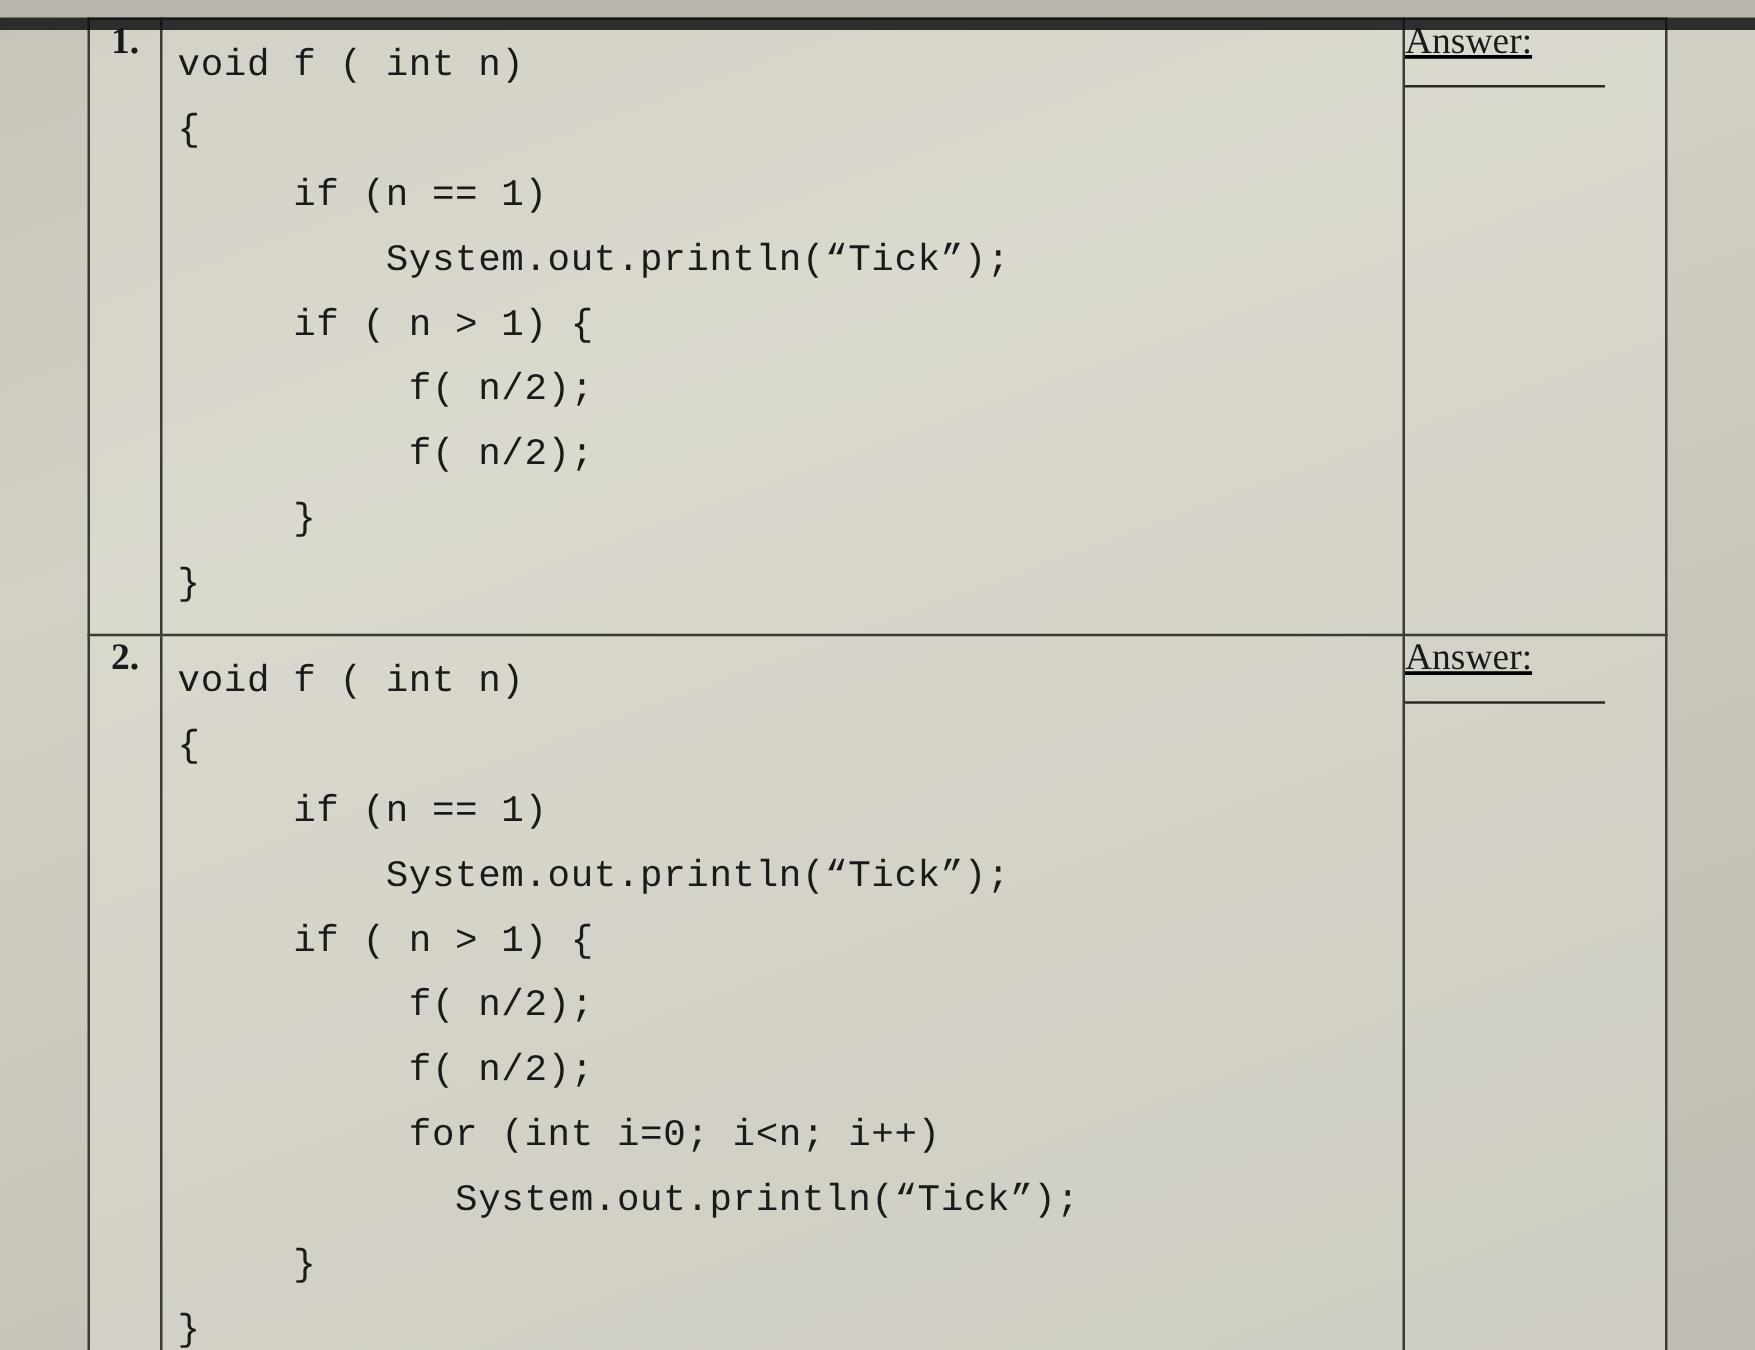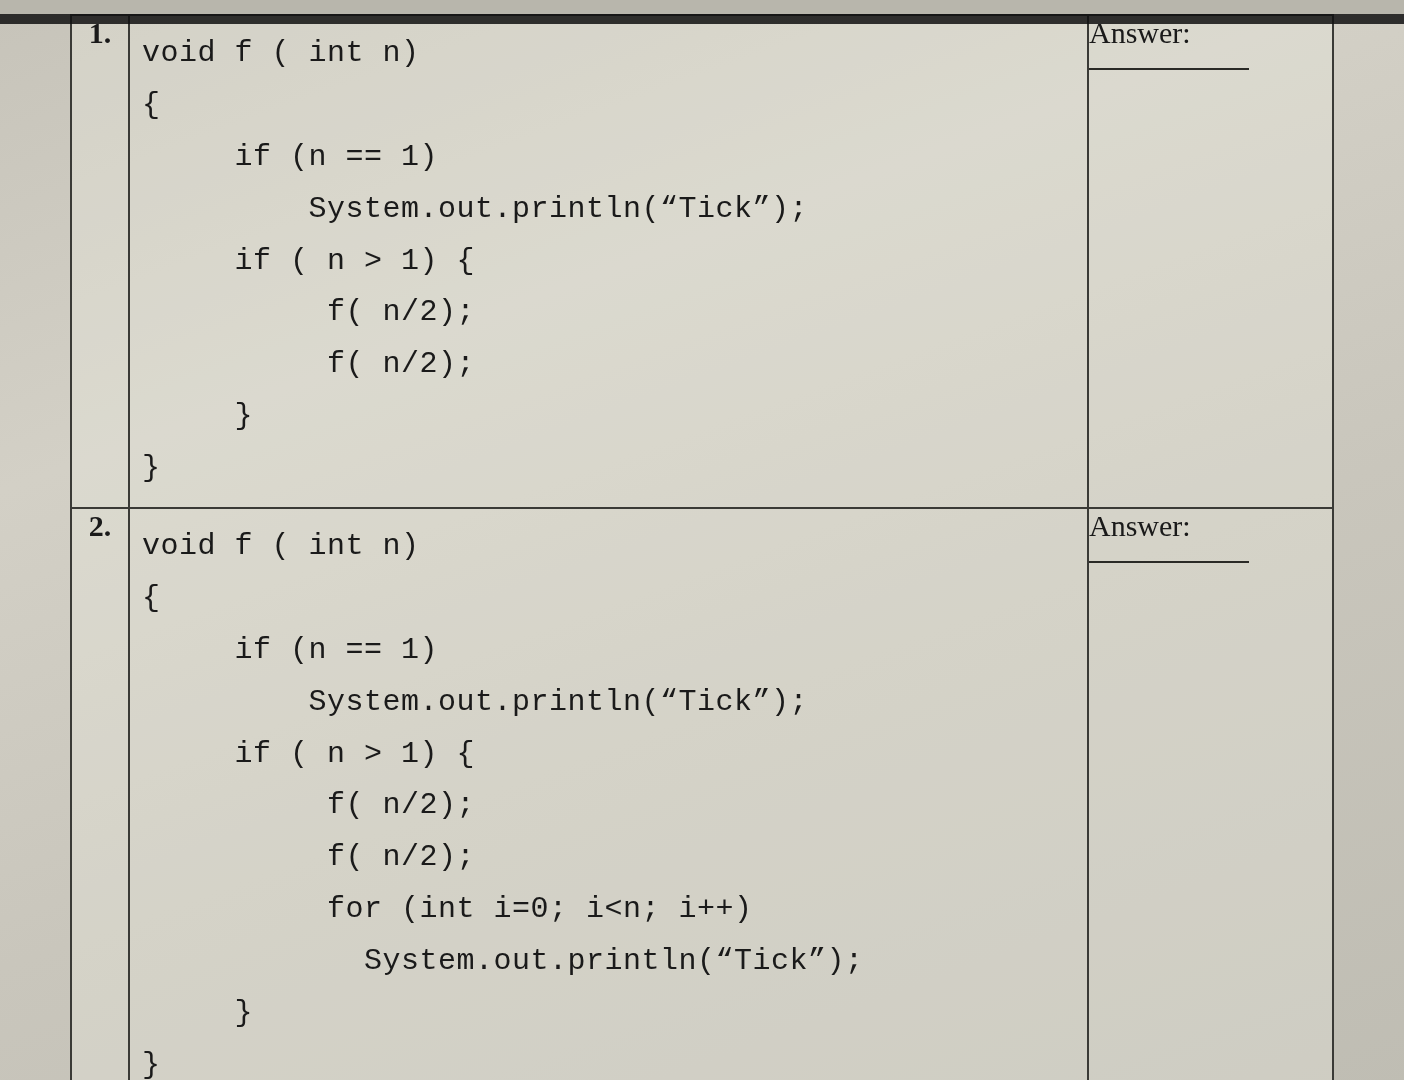--- a/index.html
+++ b/index.html
@@ -48,23 +48,24 @@
   pre.code {
     margin: 12px;
     font-family: "Courier New", Courier, monospace;
     font-size: 30px;
     line-height: 1.73;
     color: #1a1a1a;
     white-space: pre;
     letter-spacing: 0.5px;
   }
   td.answer {
-    width: 245px;
+    width: 210px;
     padding: 0 18px;
     vertical-align: middle;
+    text-decoration: underline;
   }
   .answer-box {
     display: flex;
     flex-direction: column;
     align-items: flex-start;
     gap: 18px;
   }
   .answer-label {
     font-family: "Times New Roman", Times, serif;
     font-size: 30px;

